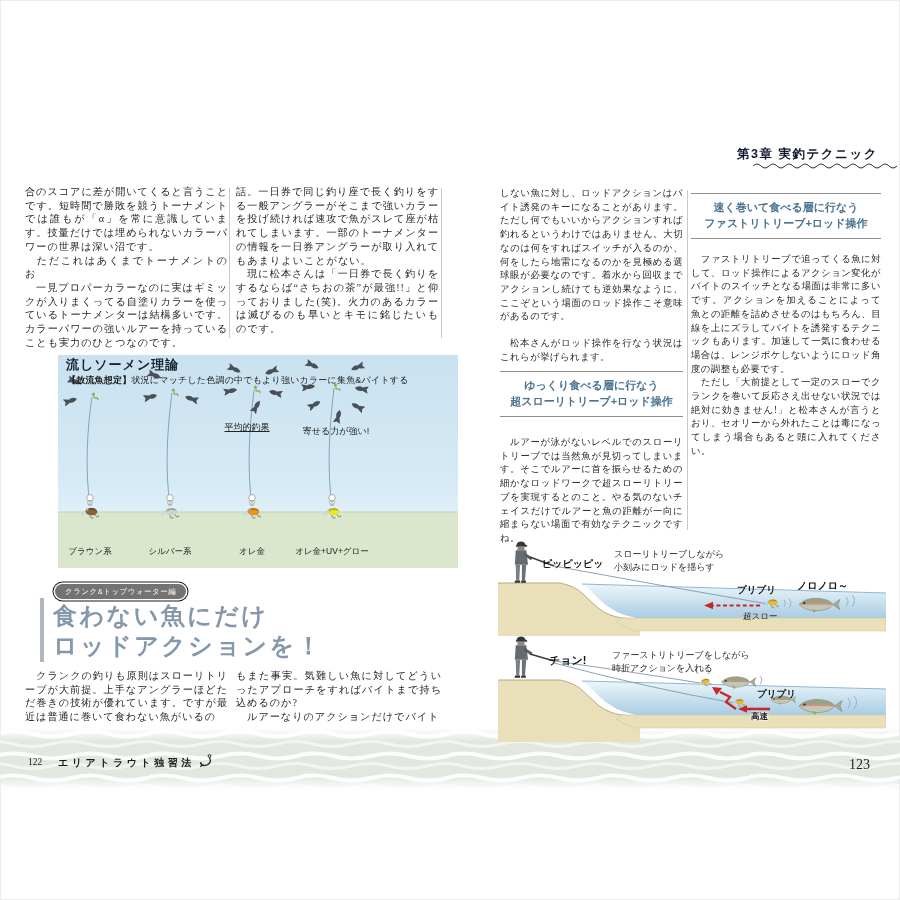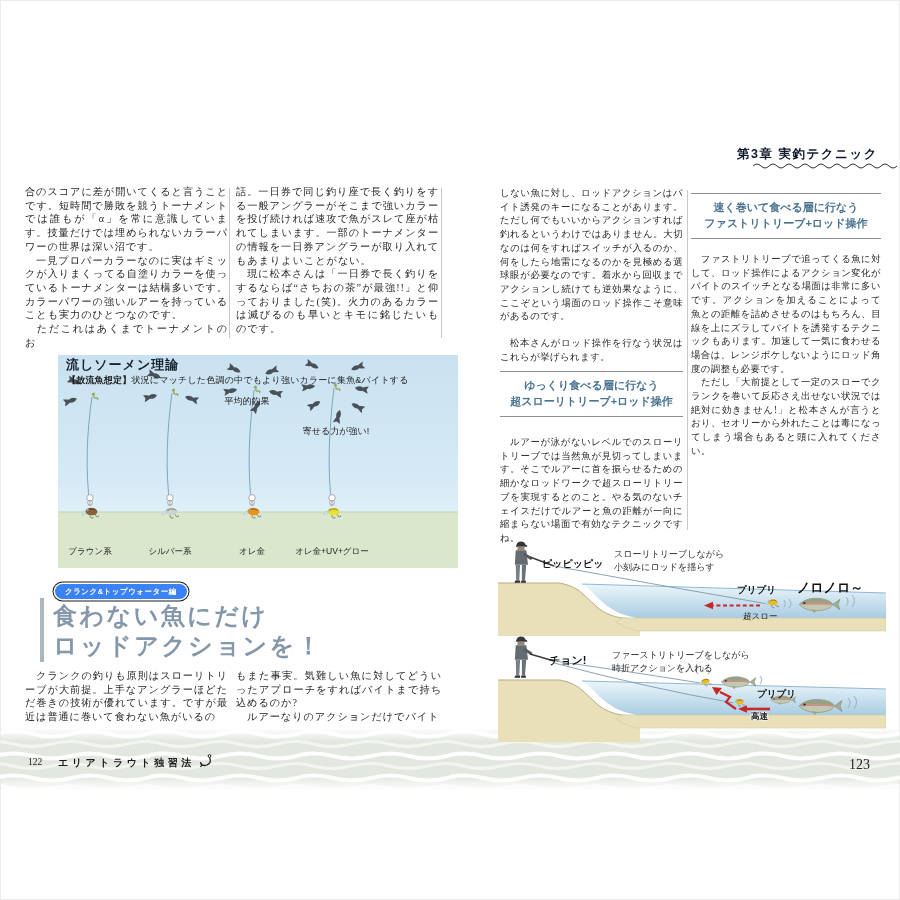--- a/index.html
+++ b/index.html
@@ -39,41 +39,41 @@
   #subhead-fast{left:691px;top:193px;width:190px;}
   
   #diagram-box{left:58px;top:355px;width:400px;height:213px;
     background:linear-gradient(180deg,#c9e1f0 0%,#d6eaf6 60%,#e0f0f8 75%);}
   #diagram-svg{left:58px;top:355px;}
   #diag-title{left:66px;top:356px;font-weight:bold;font-size:13px;color:#16222e;letter-spacing:1px;}
   #diag-sub{left:67px;top:374px;font-size:9px;color:#1c1c1c;letter-spacing:0.2px;}
   #diag-sub .b{font-weight:bold;}
   .diag-label{position:absolute;font-family:"Liberation Sans","DejaVu Sans",sans-serif;
     font-size:9px;color:#222;text-align:center;}
-  #label-average{left:207px;top:395px;width:80px;}
+  #label-average{left:207px;top:421px;width:80px;text-decoration:underline;}
   #label-strong{left:286px;top:425px;width:100px;}
   .lure-label{position:absolute;top:546px;text-align:center;font-size:8.5px;color:#222;
     font-family:Liberation Sans, sans-serif;}
   #ll0{left:45px;width:90px;} #ll1{left:125px;width:90px;}
   #ll2{left:209px;width:86px;} #ll3{left:272px;width:120px;}
   
   #sec-bar{left:40px;top:598px;width:4px;height:64px;background:#aeb7c0;}
-  #sec-badge{left:55px;top:584px;background:#3b82f6;color:#fff;font-size:7.5px;font-weight:bold;
+  #sec-badge{left:55px;top:584px;background:#737373;color:#fff;font-size:7.5px;font-weight:normal;
     letter-spacing:0.5px;padding:2.5px 10px;border-radius:9px;
     box-shadow:0 0 0 1.5px #fff,0 0 0 2.5px #1b1b1b;}
   #sec-title1{left:53px;top:600px;font-weight:bold;font-size:24px;color:#8497ab;letter-spacing:2.5px;}
   #sec-title2{left:53px;top:630px;font-weight:bold;font-size:24px;color:#8497ab;letter-spacing:2.5px;}
   
   #scene1-svg{left:498px;top:540px;z-index:2;}
   #scene2-svg{left:498px;top:630px;z-index:2;}
   .scene-label{position:absolute;z-index:4;font-family:"Liberation Sans","DejaVu Sans",sans-serif;}
   #s1-sound{left:542px;top:557px;font-weight:bold;font-size:10px;color:#111;}
   #s1-caption{left:614px;top:548px;font-size:9px;line-height:13px;white-space:pre-line;color:#2a2a2a;}
   #s1-lure-label{left:737px;top:584px;font-weight:bold;font-size:9.5px;color:#111;}
-  #s1-fish-label{left:797px;top:579px;font-weight:bold;font-size:13px;color:#111;}
+  #s1-fish-label{left:797px;top:579px;font-weight:bold;font-size:10px;color:#111;}
   #s1-speed{left:743px;top:611px;font-size:8.5px;color:#222;}
   #s2-sound{left:549px;top:653px;font-weight:bold;font-size:11px;color:#111;}
   #s2-caption{left:612px;top:649px;font-size:9px;line-height:13px;white-space:pre-line;color:#2a2a2a;}
   #s2-lure-label{left:757px;top:688px;font-weight:bold;font-size:9.5px;color:#111;}
   #s2-speed{left:751px;top:711px;font-size:8.5px;color:#222;font-weight:bold;
     text-shadow:0 0 2px #fff,0 0 2px #fff,0 0 3px #fff;}
   
   #footer-band{left:0;top:728px;z-index:1;
     -webkit-mask-image:linear-gradient(180deg,transparent,#000 22%,#000 78%,transparent);
     mask-image:linear-gradient(180deg,transparent,#000 22%,#000 78%,transparent);}
@@ -125,22 +125,22 @@
   </defs>
 </svg>
 
 <span id="chapter" class="abs sans">第3章 実釣テクニック</span>
 <svg id="wave-line" class="abs" width="146" height="8">
   <path d="M1,4 q4,-4 8,0 t8,0 t8,0 t8,0 t8,0 t8,0 t8,0 t8,0 t8,0 t8,0 t8,0 t8,0 t8,0 t8,0 t8,0 t8,0 t8,0 t8,0" stroke="#333" stroke-width="1" fill="none"></path>
 </svg>
 
 <div id="lp-col1" class="col lp-text">
   <p>合のスコアに差が開いてくると言うことです。短時間で勝敗を競うトーナメントでは誰もが「α」を常に意識しています。技量だけでは埋められないカラーパワーの世界は深い沼です。</p>
+  <p>　ただこれはあくまでトーナメントのお</p>
   <p>　一見プロパーカラーなのに実はギミックが入りまくってる自塗りカラーを使っているトーナメンターは結構多いです。カラーパワーの強いルアーを持っていることも実力のひとつなのです。</p>
-  <p>　ただこれはあくまでトーナメントのお</p>
 </div>
 <div id="lp-col2" class="col lp-text">
   <p>話。一日券で同じ釣り座で長く釣りをする一般アングラーがそこまで強いカラーを投げ続ければ速攻で魚がスレて座が枯れてしまいます。一部のトーナメンターの情報を一日券アングラーが取り入れてもあまりよいことがない。</p>
   <p>　現に松本さんは「一日券で長く釣りをするならば“さちおの茶”が最強!!」と仰っておりました(笑)。火力のあるカラーは滅びるのも早いとキモに銘じたいものです。</p>
 </div>
 <div id="rule1" class="vrule"></div>
 <div id="rule2" class="vrule"></div>
 
 <div id="diagram-box" class="abs"></div>
 <svg id="diagram-svg" class="abs" width="400" height="213" viewBox="0 0 400 213">

